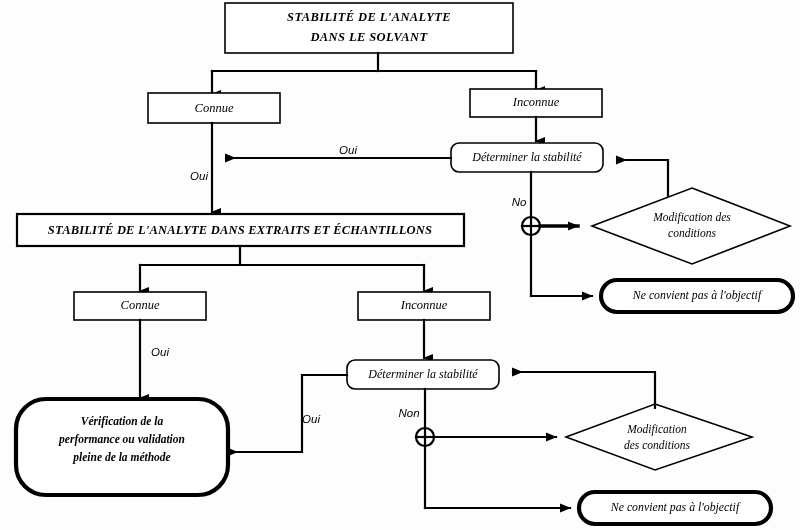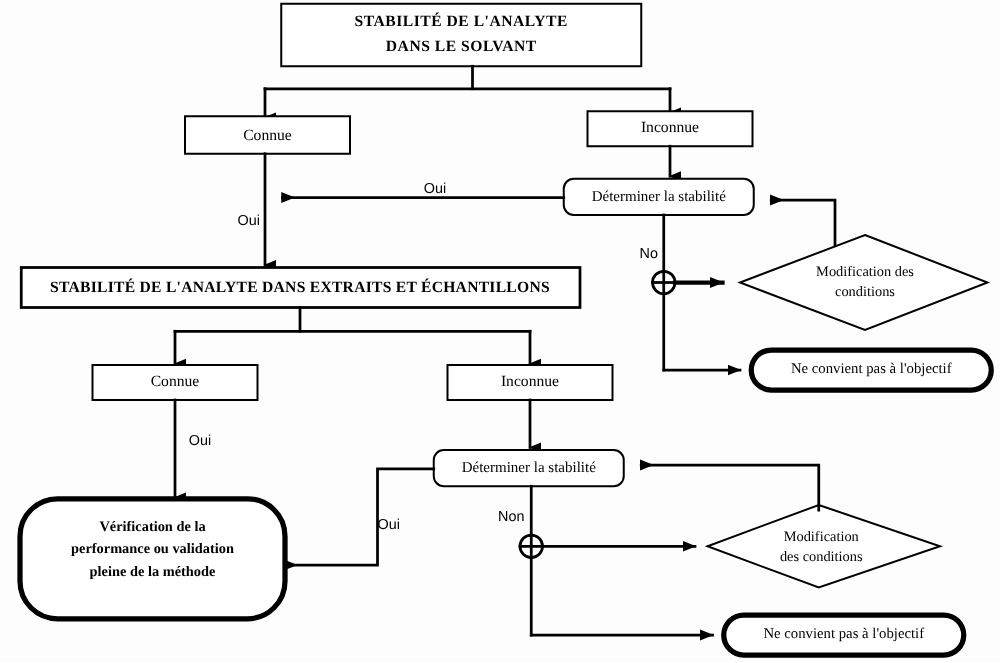--- a/index.html
+++ b/index.html
@@ -7,20 +7,21 @@
     padding: 0;
     background: #ffffff;
   }
   #chart-root {
     position: relative;
     width: 800px;
     height: 530px;
     background: #fdfdfd;
     font-family: "Liberation Serif", serif;
     overflow: hidden;
+    font-style: italic;
   }
   svg#flow {
     display: block;
     width: 800px;
     height: 530px;
   }
   .ln { stroke: #000000; fill: none; stroke-linecap: square; }
   .ln-med { stroke-width: 2.2; }
   .ln-thick { stroke-width: 3.4; }
   .shape-thin { stroke: #000; stroke-width: 1.6; fill: #fff; }

